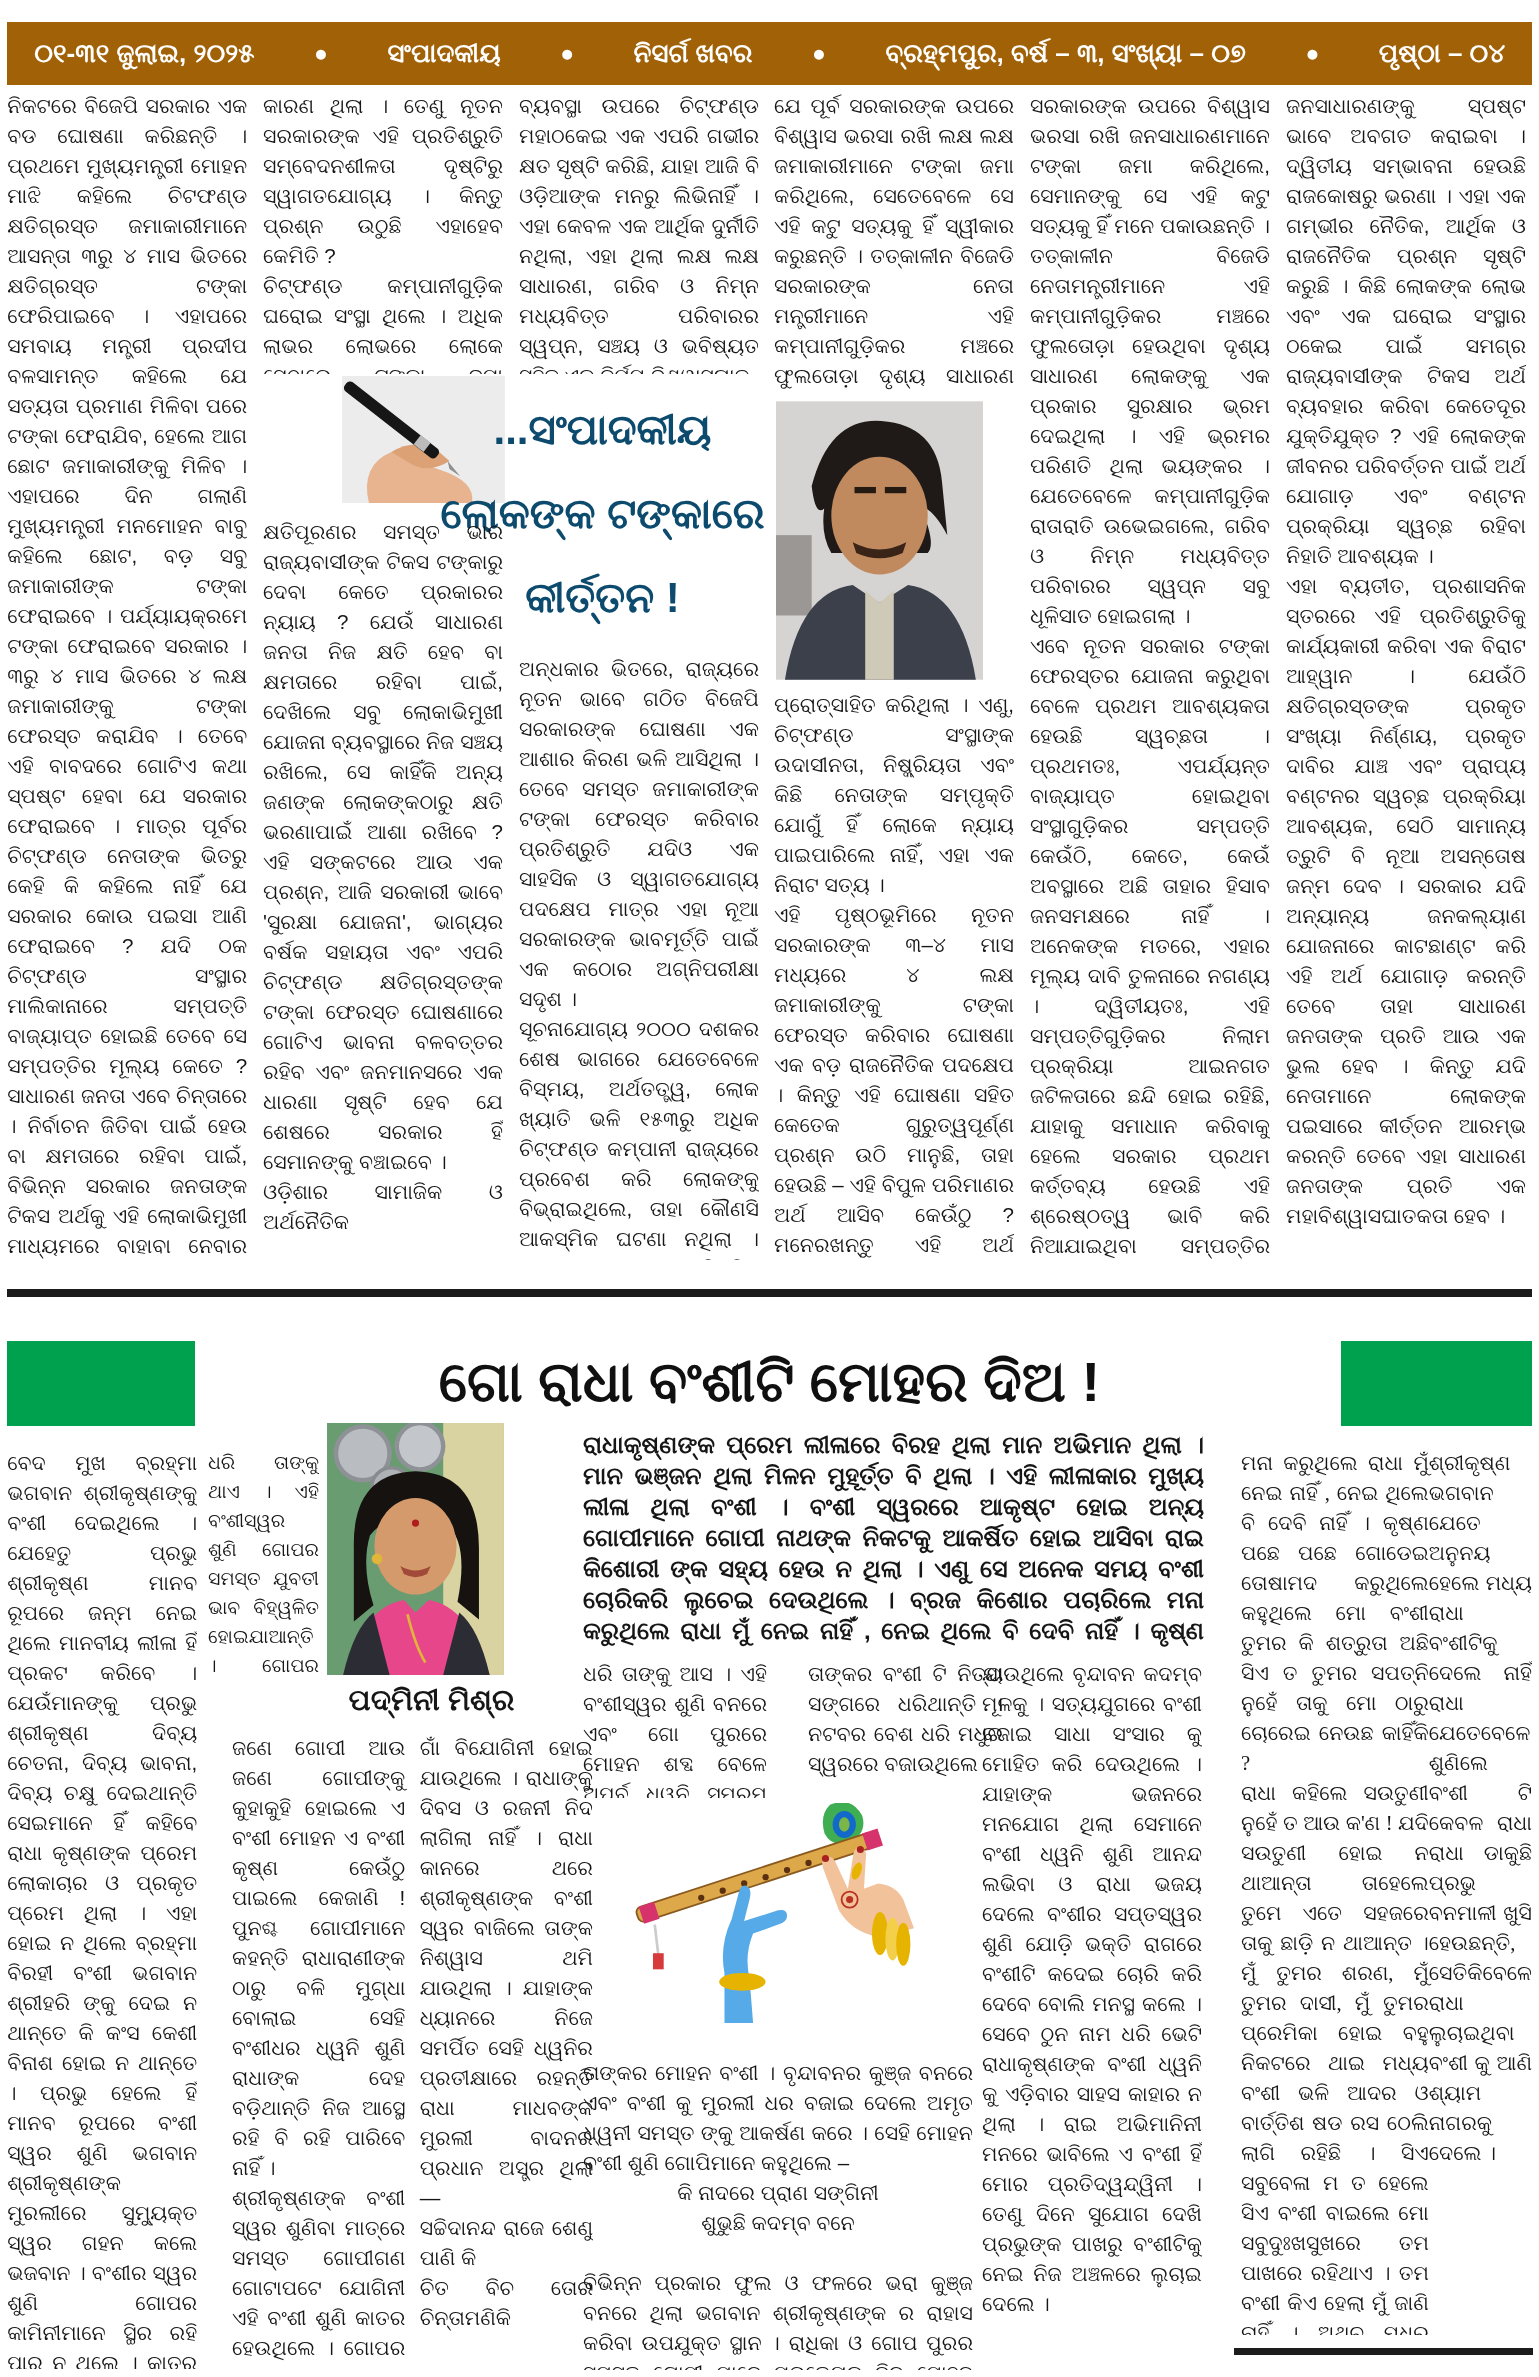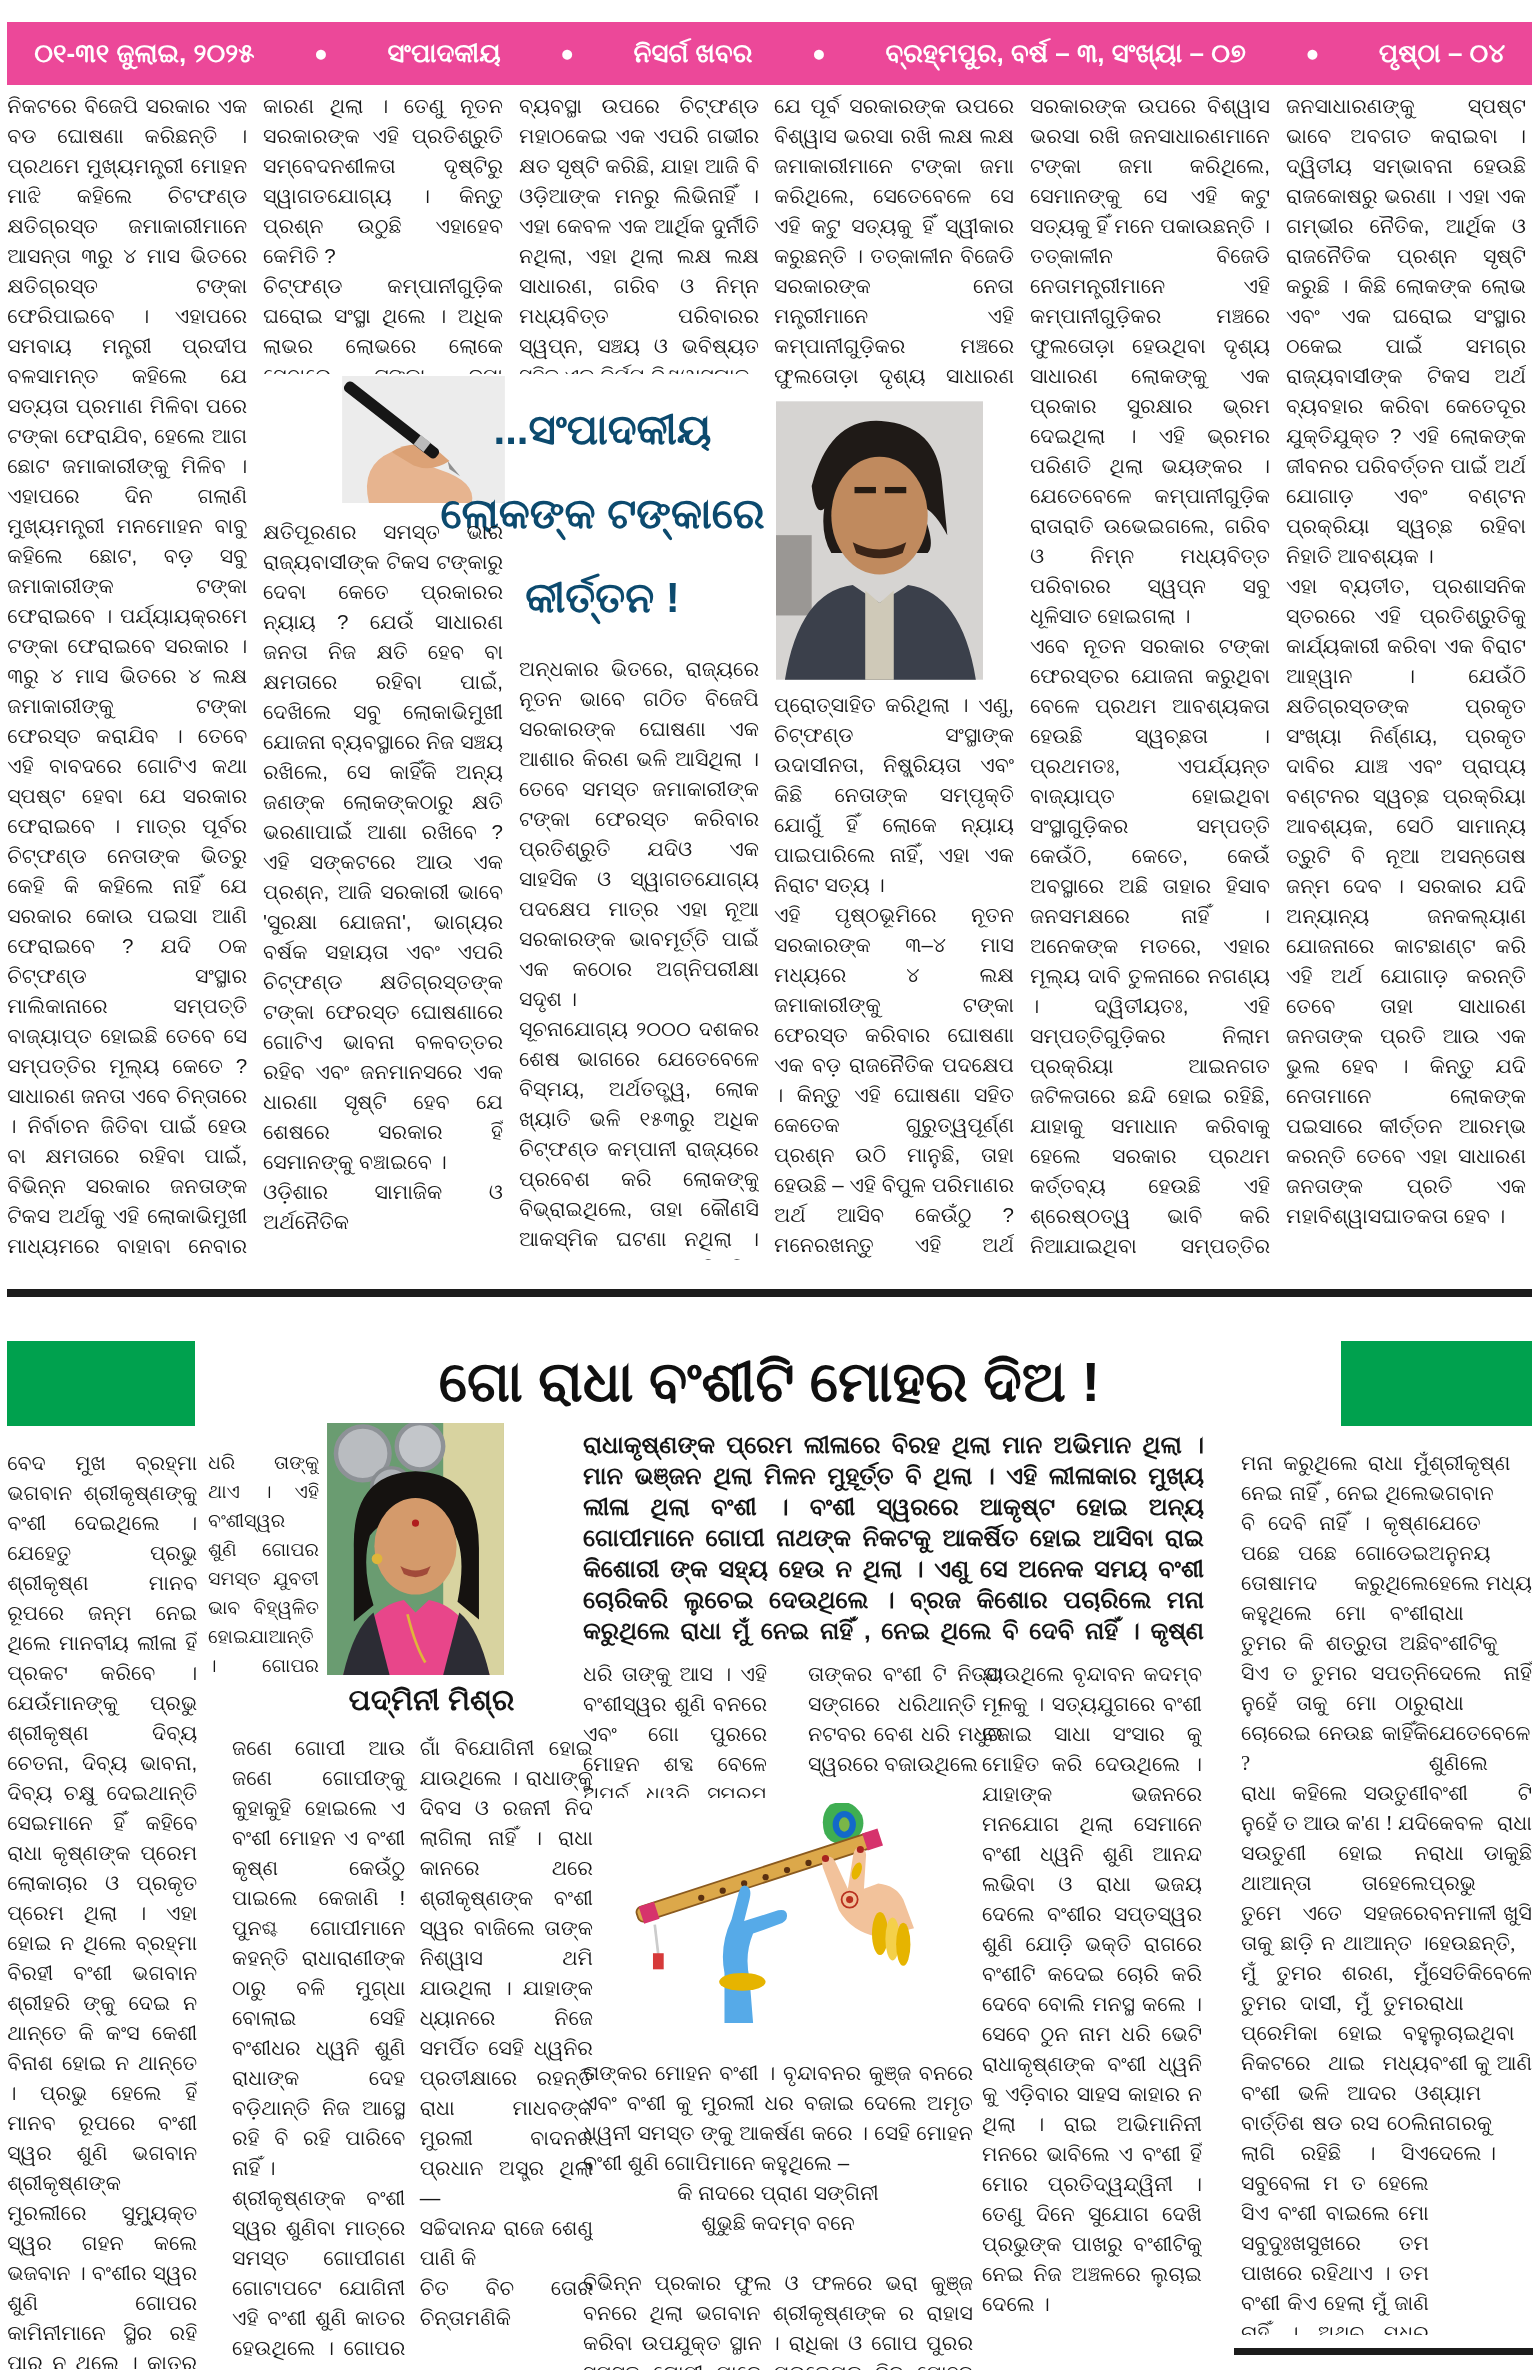--- a/index.html
+++ b/index.html
@@ -24,21 +24,21 @@
   .twocol{column-count:2;column-gap:14.3px;column-fill:auto;margin-left:24px;}
   .rule{position:absolute;background:#1c1c1c;}
   .photoframe{position:absolute;overflow:hidden;}
   svg{display:block;}
 </style>
 </head>
 <body>
 
 <div id="page">
 
-  <div class="abs masthead" style="left:7.2px;top:21.5px;width:1525px;height:63px;background:#ec4899;align-items:center;">
+  <div class="abs masthead" style="left:7.2px;top:21.5px;width:1525px;height:63px;background:#a16207;align-items:center;">
     <span>୦୧-୩୧ ଜୁଲାଇ, ୨୦୨୫</span>
     <span class="dot">●</span>
     <span>ସଂପାଦକୀୟ</span>
     <span class="dot">●</span>
     <span>ନିସର୍ଗ ଖବର</span>
     <span class="dot">●</span>
     <span>ବ୍ରହ୍ମପୁର, ବର୍ଷ – ୩, ସଂଖ୍ୟା – ୦୭</span>
     <span class="dot">●</span>
     <span>ପୃଷ୍ଠା – ୦୪</span>
   </div>

